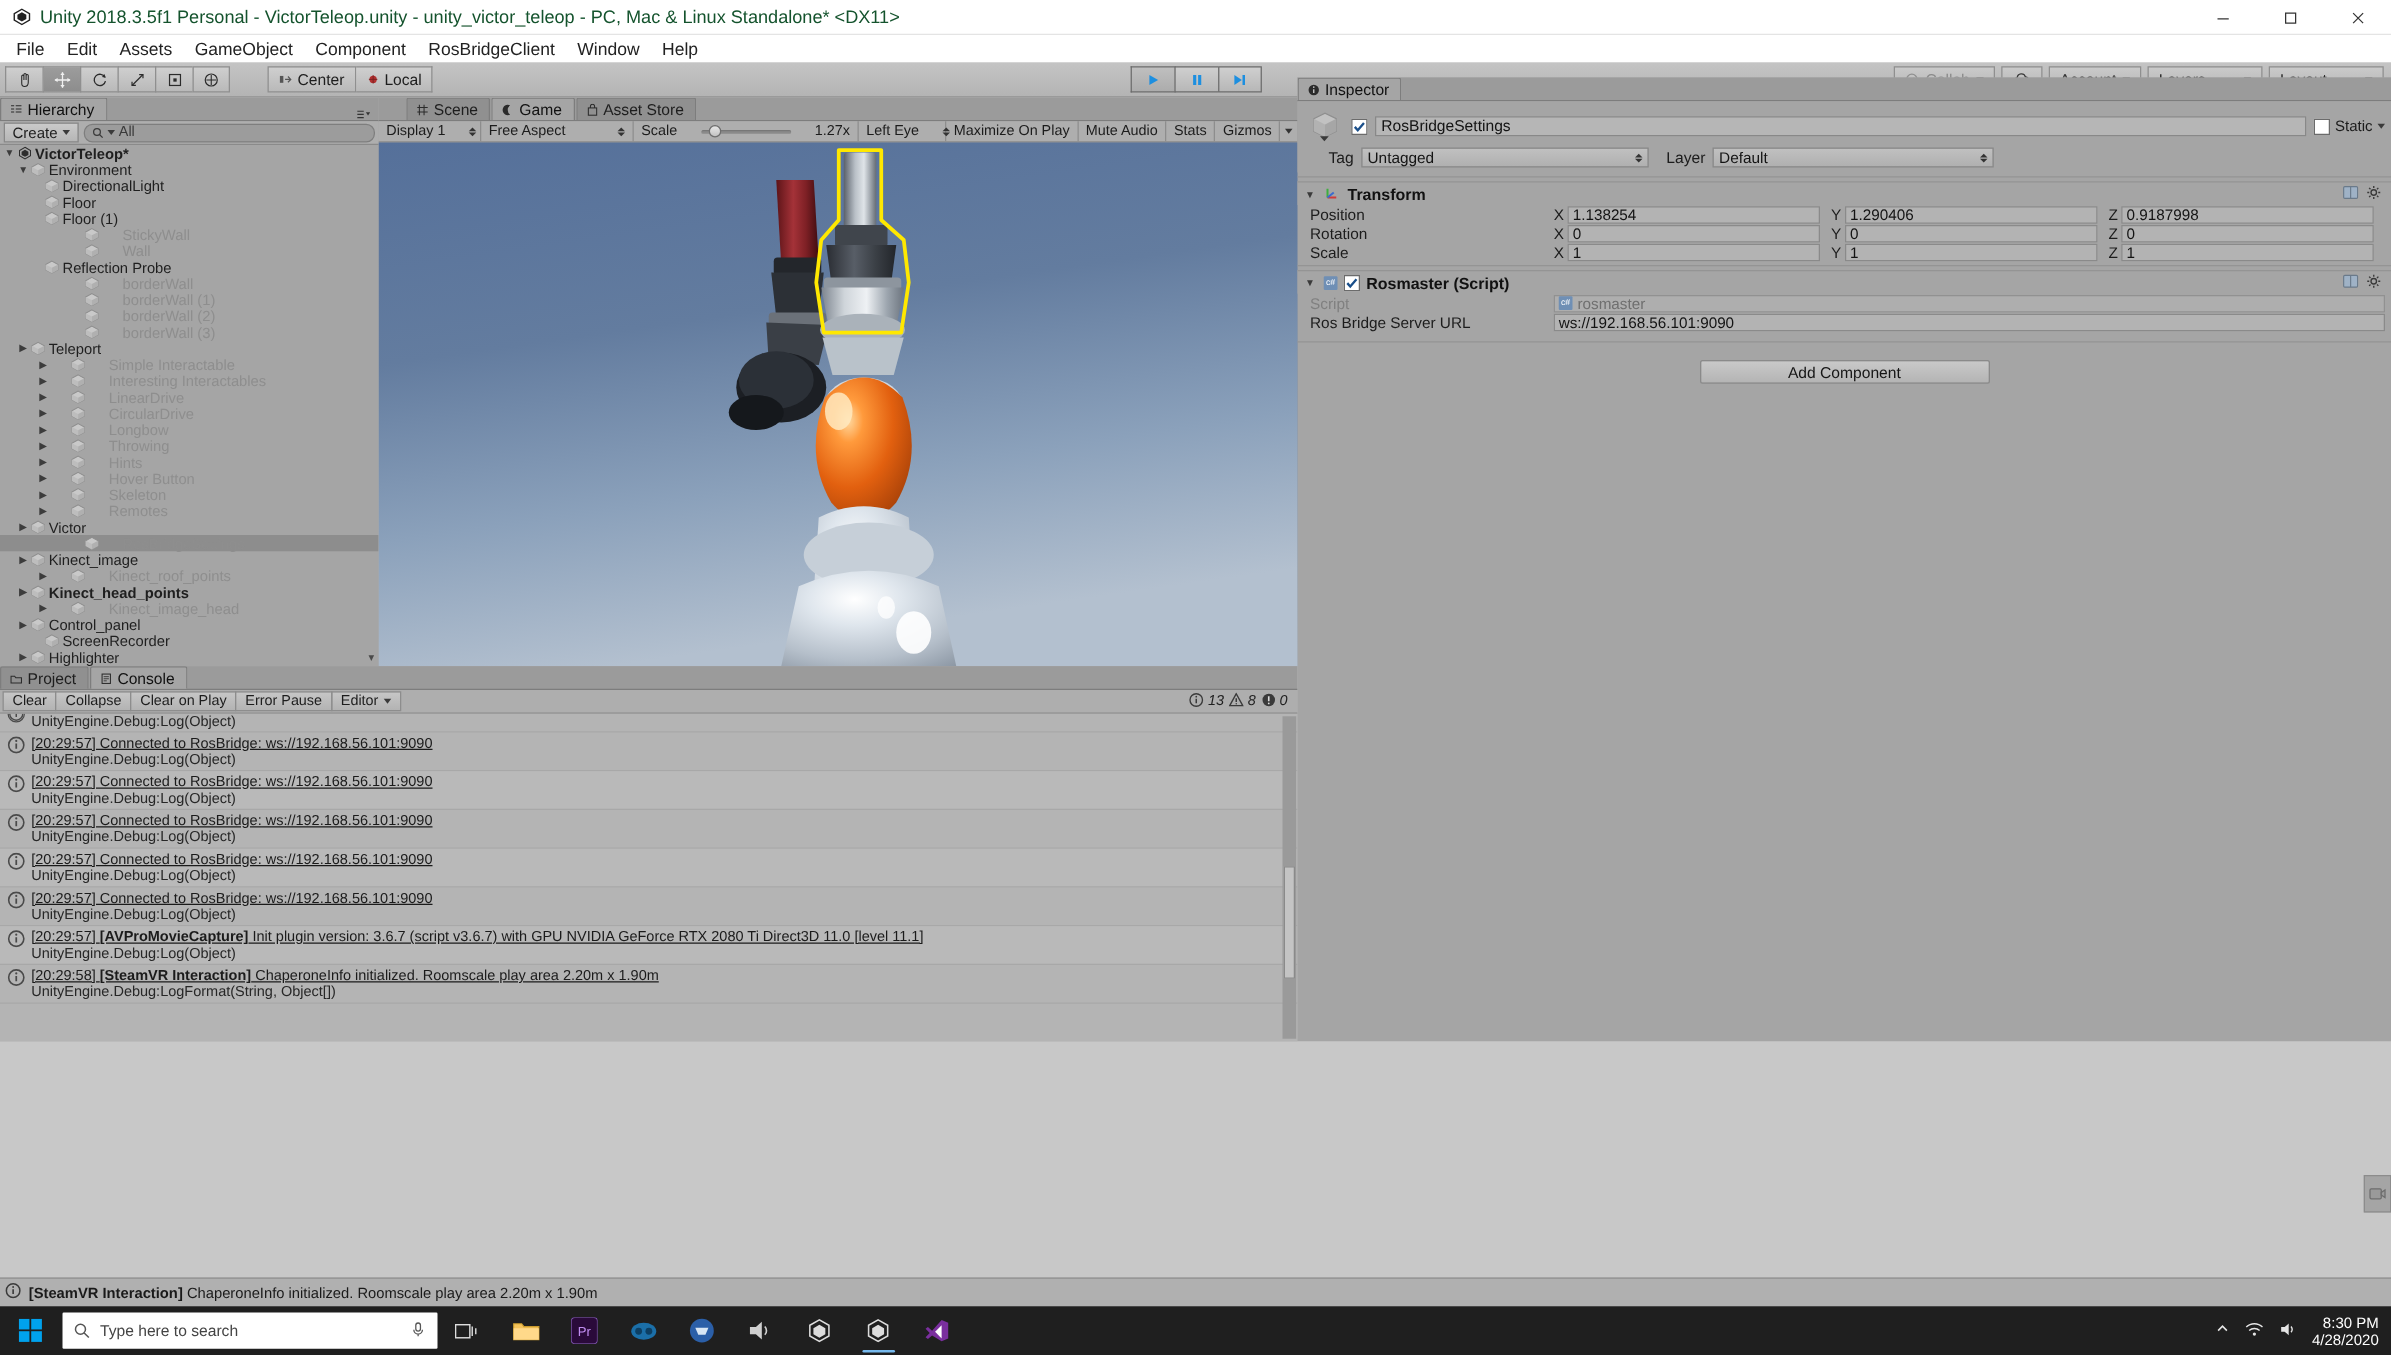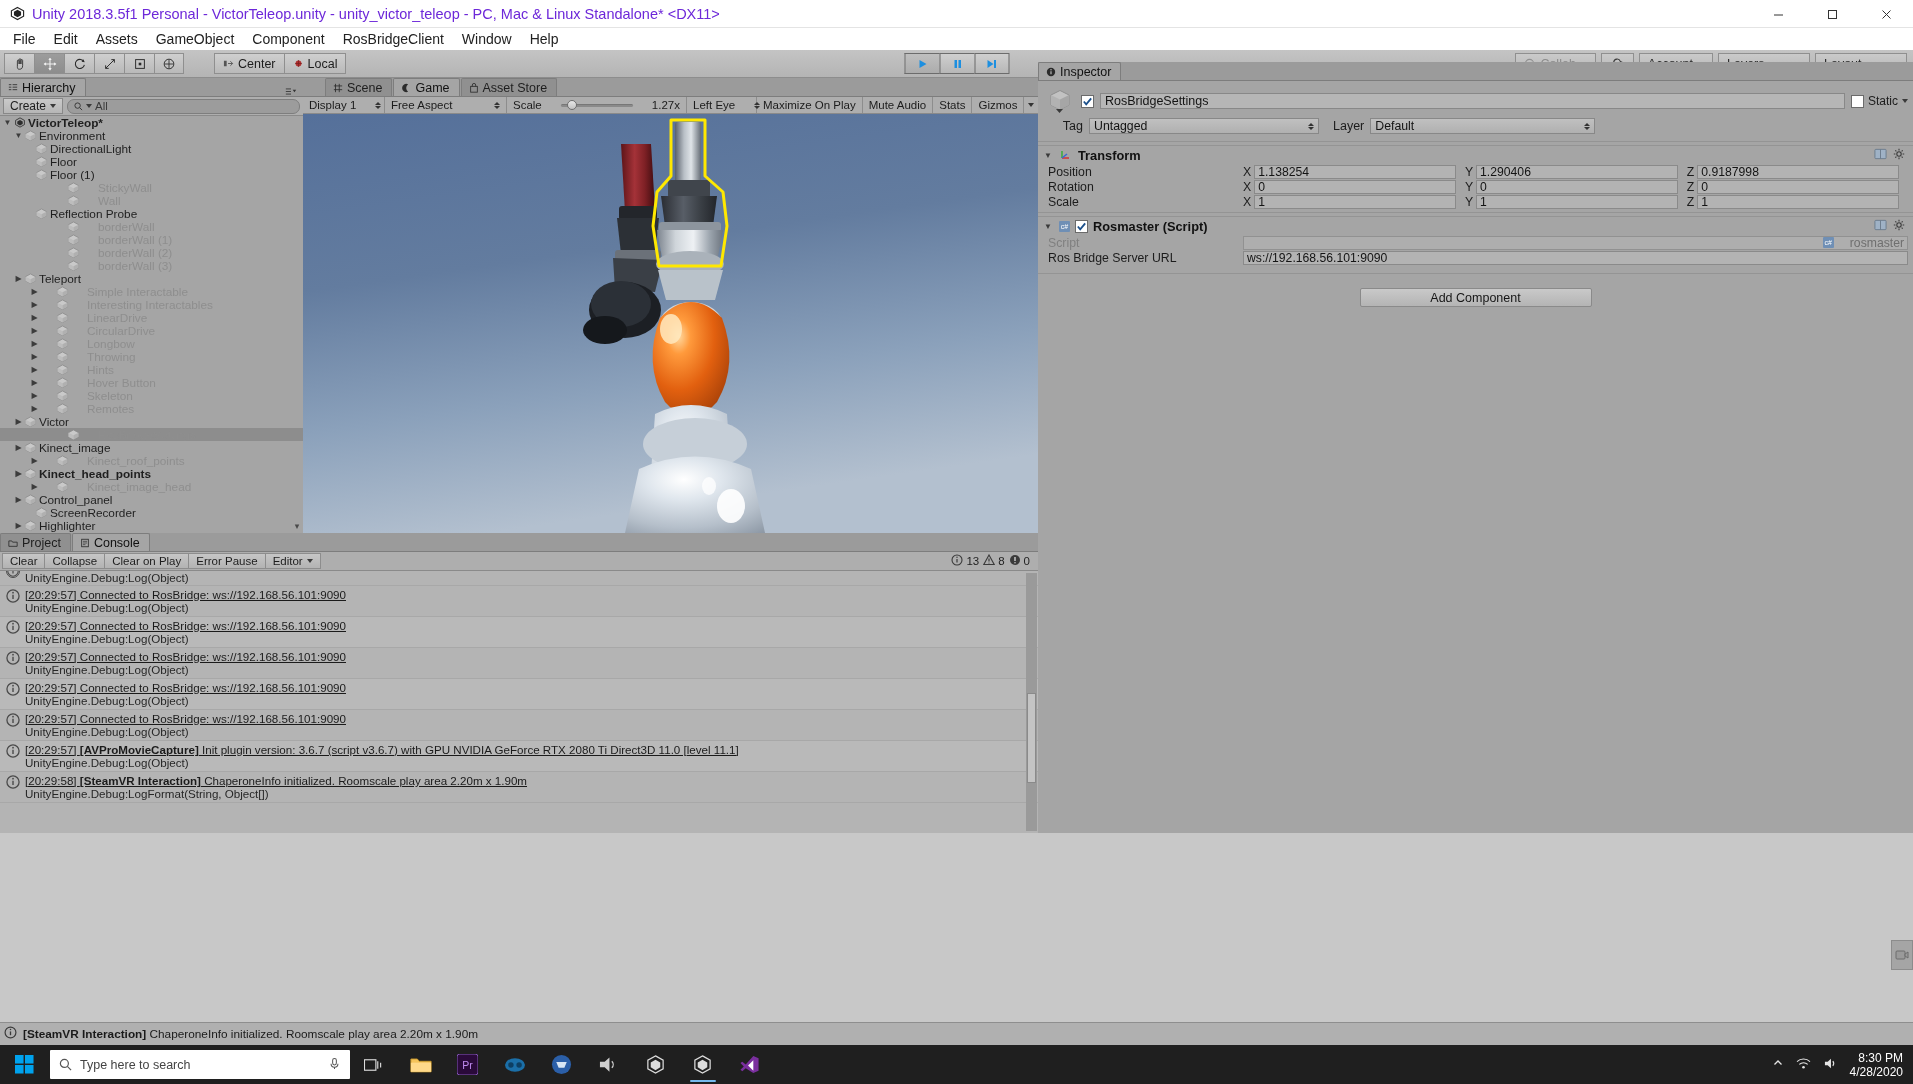--- a/index.html
+++ b/index.html
@@ -13,21 +13,21 @@
   }
   .app { position: relative; width: 1913px; height: 1084px; }
 
   
   .titlebar {
     position: absolute; left: 0; top: 0; width: 1913px; height: 28px;
     background: #ffffff; border-bottom: 1px solid #e4e4e4;
     display: flex; align-items: center;
   }
   .title-icon { width: 22px; height: 20px; margin-left: 6px; display:flex; align-items:center; justify-content:center; }
-  .title-text { font-size: 14.5px; color: #6d28d9; margin-left: 4px; white-space: nowrap; }
+  .title-text { font-size: 14.5px; color: #14532d; margin-left: 4px; white-space: nowrap; }
   .win-btns { position: absolute; right: 0; top: 0; height: 28px; display: flex; }
   .win-btn { width: 54px; height: 28px; display:flex; align-items:center; justify-content:center; color:#333; font-size:14px; }
 
   
   .menubar {
     position: absolute; left: 0; top: 28px; width: 1913px; height: 22px;
     background: #ffffff; display: flex; align-items: center; padding-left: 4px; text-align: center;
   }
   .menu-item { font-size: 14px; color: #222; padding: 1px 9px; white-space: nowrap; }
 
@@ -158,21 +158,21 @@
   .console-toolbar {
     height: 19px; background: #aeaeae; border-bottom: 1px solid #8a8a8a;
     display: flex; align-items: center; padding-left: 2px;
     font-size: 11.5px; color: #1d1d1d;
   }
   .cbtn {
     height: 16px; padding: 4px 7px; display: flex; align-items: center; gap: 4px;
     border: 1px solid #8d8d8d; background: linear-gradient(#c6c6c6,#b3b3b3);
     margin-right: -1px;
   }
-  .counters { margin-left: auto; display: flex; align-items: center; gap: 4px; padding-right: 8px; }
+  .counters { margin-left: auto; display: flex; align-items: center; gap: 4px; padding-right: 8px; font-style: italic; }
   .counter { display: flex; align-items: center; gap: 3px; font-size: 11.5px; color: #1f1f1f; }
   .console-list { position: absolute; left:0; top: 38px; right: 0; bottom: 0; overflow: hidden; background: #b4b4b4; }
   .centry { display: flex; padding: 2px 0 2px 4px; border-bottom: 1px solid #a8a8a8; }
   .centry.alt { background: #b9b9b9; }
   .centry.first { background: #b4b4b4; }
   .log-ico {
     width: 14px; height: 14px; border-radius: 50%; border: 1.4px solid #4a4a4a;
     flex: 0 0 14px; margin: 1px 5px 0 2px;
     display: flex; align-items: center; justify-content: center;
     font-size: 10px; font-weight: bold; color: #3a3a3a; line-height: 1;
@@ -224,22 +224,22 @@
   .prop-label.dim { color: #808080; }
   .vec3 { display: flex; align-items: center; flex: 1; gap: 0; padding-right: 5px; }
   .axis { font-size: 12.3px; color: #1c1c1c; margin-right: 3px; flex: 0 0 auto; }
   .num-field {
     flex: 1; height: 14px; background: #b3b3b3; border: 1px solid #8a8a8a;
     font-size: 12.2px; color: #141414; display: flex; align-items: center;
     padding: 0 3px; margin-right: 9px;
   }
   .obj-field {
     flex: 1; height: 14px; background: #aeaeae; border: 1px solid #919191;
-    font-size: 12.2px; color: #6f6f6f; display: flex; align-items: center; gap: 16px;
-    padding: 0 3px; margin-right: 5px; justify-content: flex-end;
+    font-size: 12.2px; color: #6f6f6f; display: flex; align-items: center; gap: 4px;
+    padding: 0 3px; margin-right: 5px;
   }
   .str-field {
     flex: 1; height: 14px; background: #b3b3b3; border: 1px solid #8a8a8a;
     font-size: 12.2px; color: #141414; display: flex; align-items: center;
     padding: 0 3px; margin-right: 5px;
   }
   .cs-badge {
     width: 11px; height: 11px; background: #6f8fb5; color: #fff;
     font-size: 7px; display:flex; align-items:center; justify-content:center;
     border-radius: 1px; flex: 0 0 11px;

